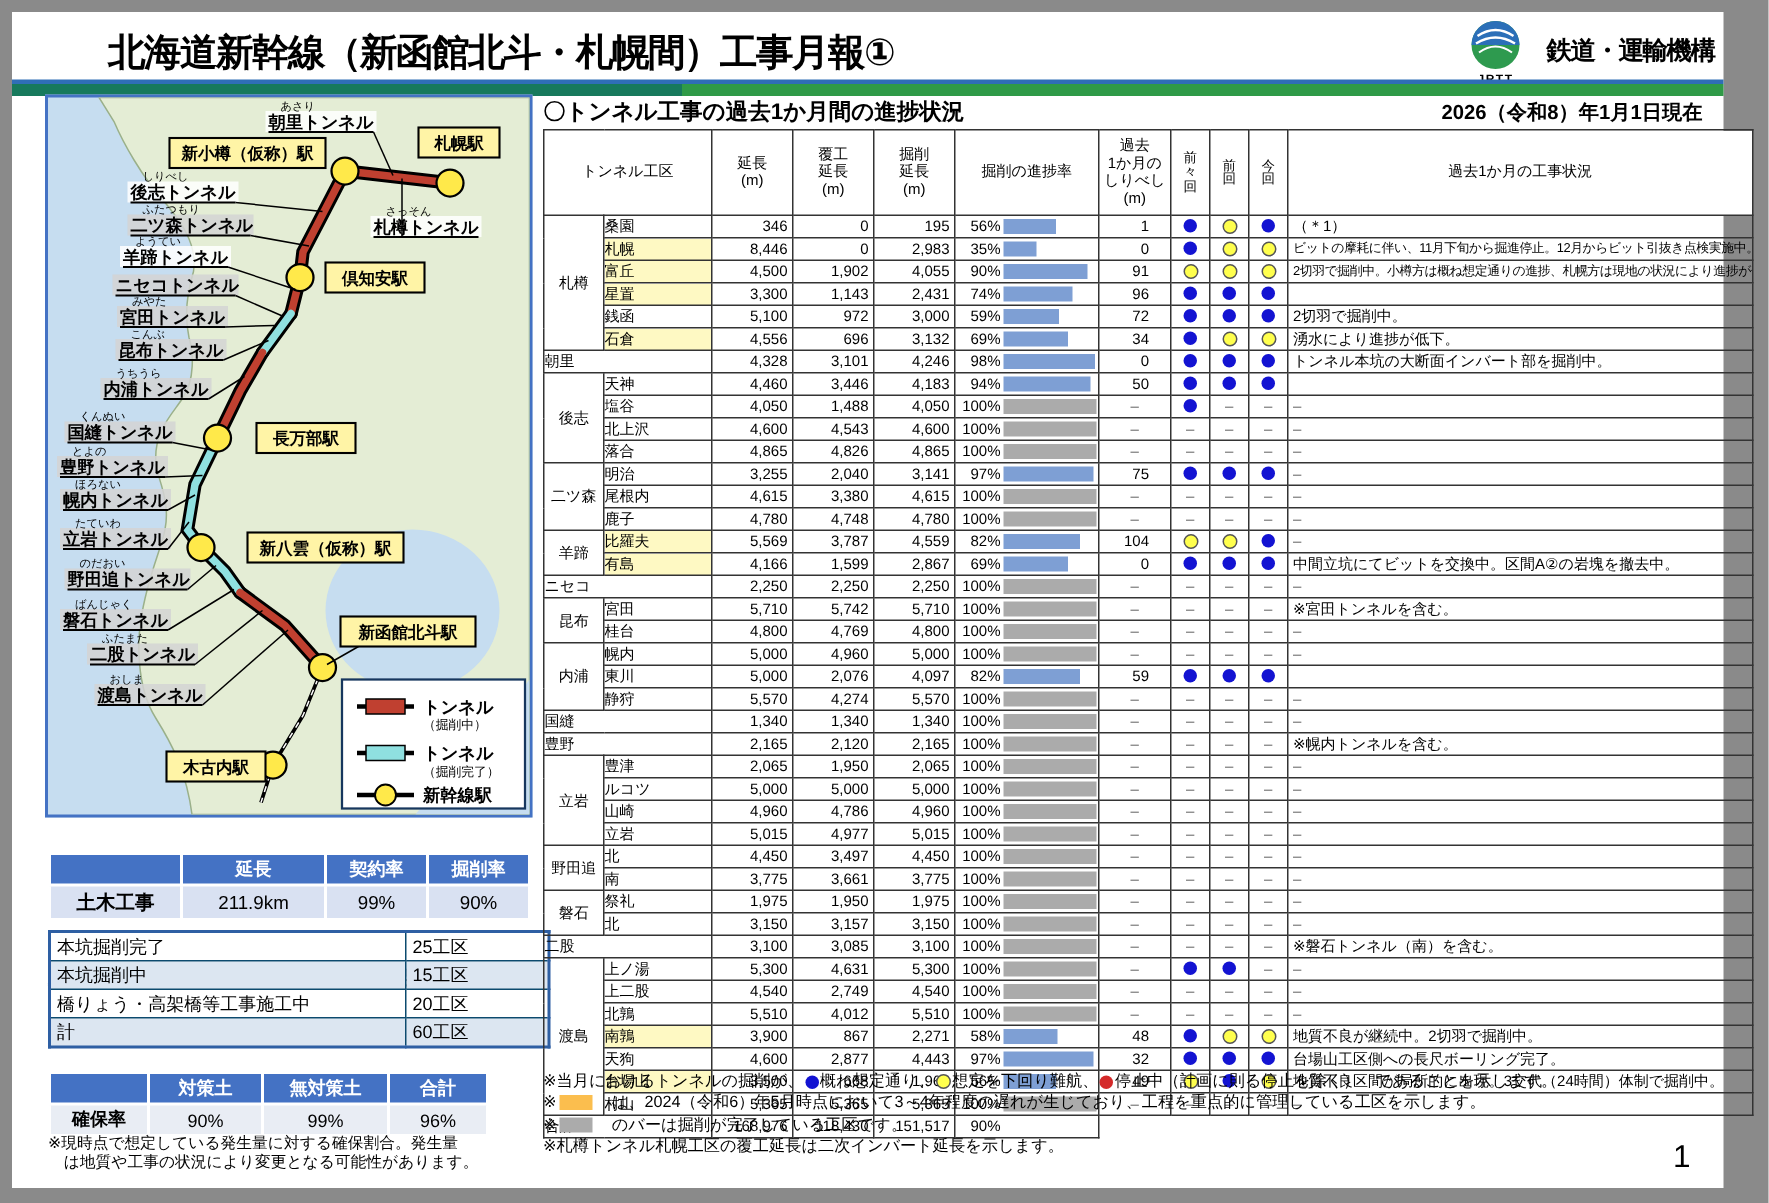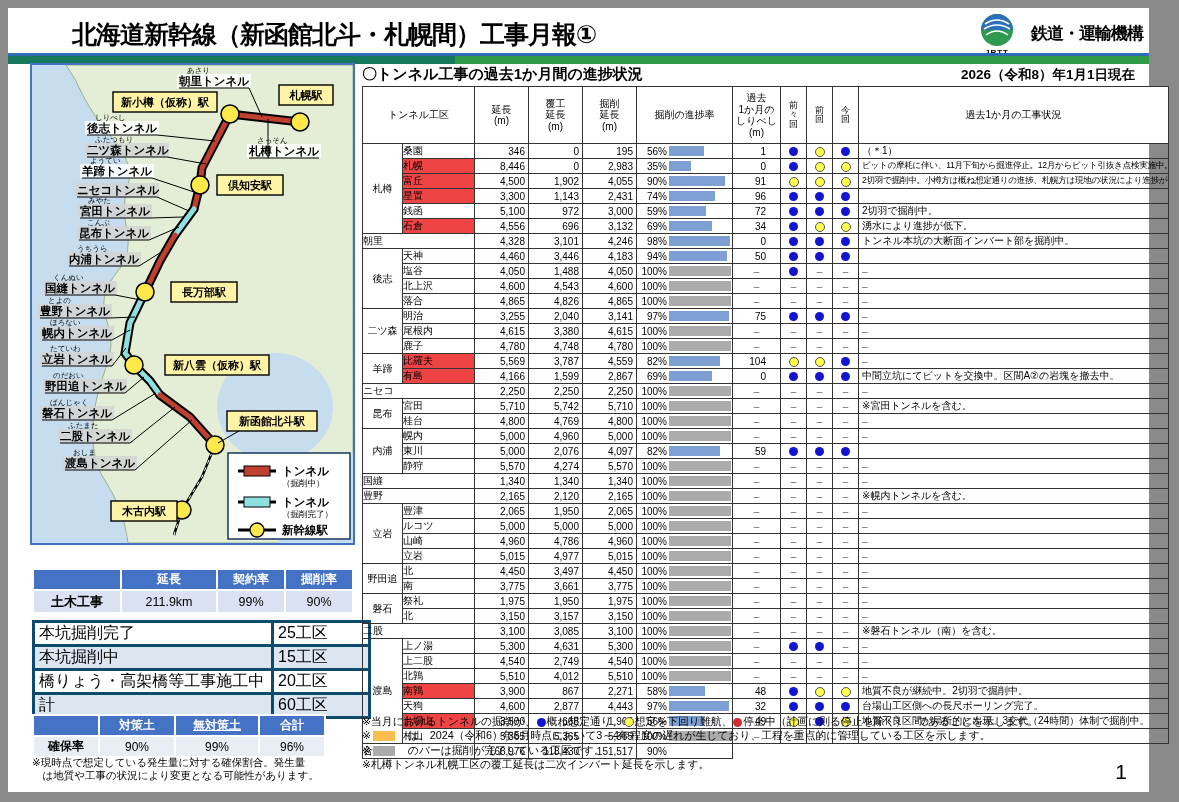--- a/index.html
+++ b/index.html
@@ -18,40 +18,40 @@
   
   .mapwrap{position:absolute;left:22px;top:55px;width:325px;height:482px;border:2px solid #4472c4;box-sizing:border-box;background:#c6ddf0;}
   
   .lh{position:absolute;font-size:14px;font-weight:bold;white-space:nowrap;margin-top:40px;}
   table{border-collapse:collapse;}
   .t1{position:absolute;left:24px;top:560px;}
   .t1 th{background:#4472c4;color:#fff;font-size:12px;font-weight:bold;border:2px solid #fff;height:17px;}
   .t1 td{background:#d9e1f2;font-size:12.5px;text-align:center;border:2px solid #fff;height:19px;}
   .t1 td.lbl{font-weight:bold;font-size:13px;}
   .t2{position:absolute;left:24px;top:612px;border:2px solid #2e5fa3;}
-  .t2 td{border:3px solid #0c4a6e;font-size:16px;height:18px;padding:0 4px;}
+  .t2 td{border:1px solid #0c4a6e;font-size:12px;height:18px;padding:0 4px;}
   .t2 tr:nth-child(even) td{background:#dce6f1;}
   .t3{position:absolute;left:24px;top:706px;}
   .t3 th{background:#4472c4;color:#fff;font-size:12px;font-weight:bold;border:2px solid #fff;height:16px;}
   .t3 td{background:#e9edf4;font-size:12px;text-align:center;border:2px solid #fff;height:17px;}
   .t3 td.lbl{font-weight:bold;}
   .soilnote{position:absolute;left:24px;top:748px;font-size:10.5px;line-height:1.25;white-space:pre-line;}
   
   .mhead{position:absolute;left:354px;top:57px;font-size:15px;font-weight:bold;}
   .mdate{position:absolute;right:14px;top:58px;font-size:13.5px;font-weight:bold;}
   .mtable{position:absolute;left:354px;top:78px;width:806px;table-layout:fixed;}
   .mtable td,.mtable th{border:1px solid #333;padding:0;overflow:hidden;box-sizing:border-box;}
   .mtable th{background:#fff;font-weight:normal;font-size:10px;text-align:center;vertical-align:middle;white-space:pre-line;line-height:1.15;}
   .mtable th.vh{font-size:9px;line-height:1.05;}
   .mtable tr.hrow{height:57px;}
   .mtable tr.data{height:14px;}
   .mtable td{font-size:10px;height:13px;}
   td.g{text-align:center;vertical-align:middle;}
   td.n{}
-  td.n.hl{background:#ef4444;}
+  td.n.hl{background:#fef9c3;}
   td.num{text-align:right;padding-right:3px;}
   td.mon{text-align:right;padding-right:14px;}
   td.dashc{text-align:center;color:#666;}
   td.dotc{text-align:center;vertical-align:middle;}
   .pw{display:flex;align-items:center;height:13px;}
   .pt{width:30px;text-align:right;font-size:10px;flex:none;padding-right:2px;}
   .pb{height:10px;flex:none;}
   .pb.blue{background:#7e9fd4;}
   .pb.gray{background:#ababab;}
   .cb{display:inline-block;width:9px;height:9px;border-radius:50%;background:#1313d2;vertical-align:middle;}
@@ -292,21 +292,21 @@
         </tr>
   </tbody>
     </table>
 
   <div class="lh" style="left:36px;top:689px;">発生土受入地確保状況</div>
   <table class="t3">
     <tbody>
         <tr>
       <th style="width:62px;"></th>
       <th style="width:72px;">対策土</th>
-      <th style="width:80px;text-decoration:underline;">無対策土</th>
+      <th style="width:80px;">無対策土</th>
       <th style="width:62px;">合計</th>
     </tr>
     <tr>
       <td class="lbl">確保率</td>
       <td>90%</td>
       <td>99%</td>
       <td>96%</td>
     </tr>
   </tbody>
     </table>

